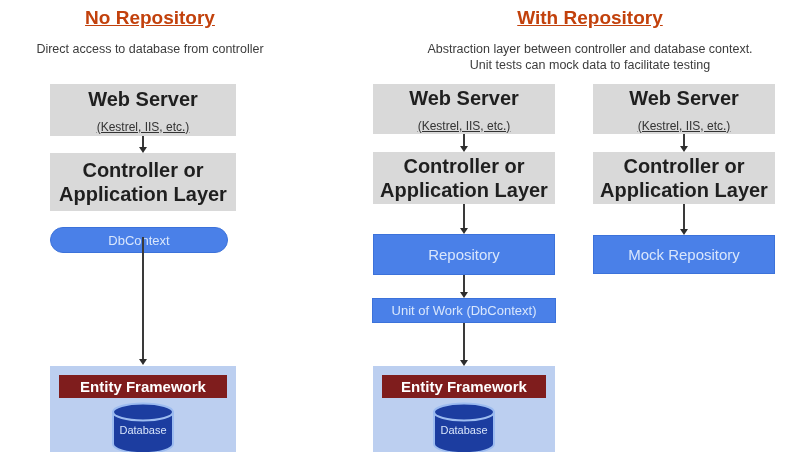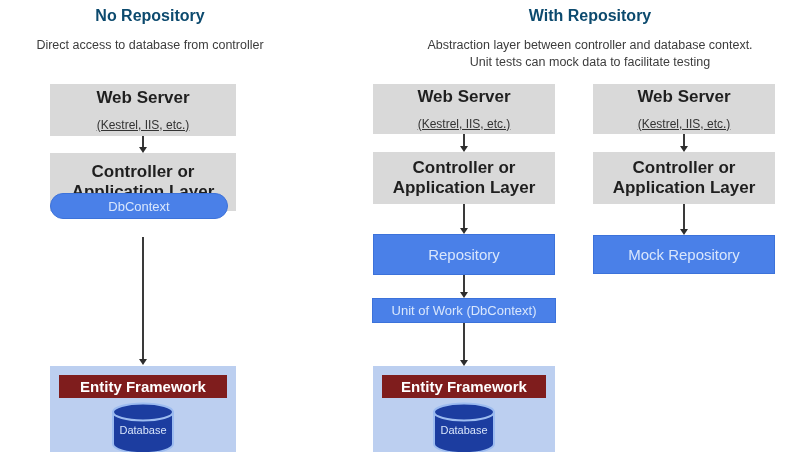--- a/index.html
+++ b/index.html
@@ -5,30 +5,30 @@
   html,body { margin:0; padding:0; }
   .page {
     position:relative; width:800px; height:452px;
     background:#ffffff; overflow:hidden;
     font-family:"Liberation Sans", sans-serif;
     color:#1a1a1a;
   }
 
   
   .section-header { position:absolute; text-align:center; }
-  .section-title { font-size:16px; font-weight:bold; color:#0c4a6e; line-height:1.15; }
+  .section-title { font-size:19px; font-weight:bold; color:#c2410c; line-height:1.15;text-decoration:underline; }
   .section-subtitle { font-size:12.5px; color:#3c3c3c; line-height:1.3; margin-top:12px; }
 
   
   .gray-box {
     position:absolute; background:#d9d9d9;
     display:flex; flex-direction:column; align-items:center; justify-content:center;
     text-align:center;
   }
-  .gray-box .t { font-weight:bold; font-size:17px; color:#1f1f1f; line-height:1.2; }
+  .gray-box .t { font-weight:bold; font-size:20px; color:#1f1f1f; line-height:1.2; }
   .gray-box .s { font-size:12px; color:#333333; margin-top:9px;text-decoration:underline; }
 
   
   .blue-box {
     position:absolute; background:#4a80e8; border:1px solid #3c72da;
     display:flex; align-items:center; justify-content:center;
     color:#d9e6fc; box-sizing:border-box; text-align:center;
   }
   .fs13 { font-size:13px; }
   .fs15 { font-size:15px; }
@@ -78,21 +78,21 @@
     <div class="s">(Kestrel, IIS, etc.)</div>
   </div>
 
   <div class="arrow" style="left:142px; top:136px; height:11px;"></div>
 
   <div class="gray-box" style="left:50px; top:153px; width:186px; height:58px;">
     <div class="t">Controller or</div>
     <div class="t">Application Layer</div>
   </div>
 
-  <div class="blue-box fs13" style="left:50px; top:193px; width:178px; height:26px;border-radius:13px;">
+  <div class="blue-box fs13" style="left:50px; top:227px; width:178px; height:26px;border-radius:13px;">
     <span>DbContext</span>
   </div>
 
   <div class="arrow" style="left:142px; top:237px; height:122px;"></div>
 
   <div class="ef-container" style="left:50px; top:366px; width:186px; height:86px;">
     <div class="navy-bar">
       <span>Entity Framework</span>
     </div>
     <div class="cylinder">

